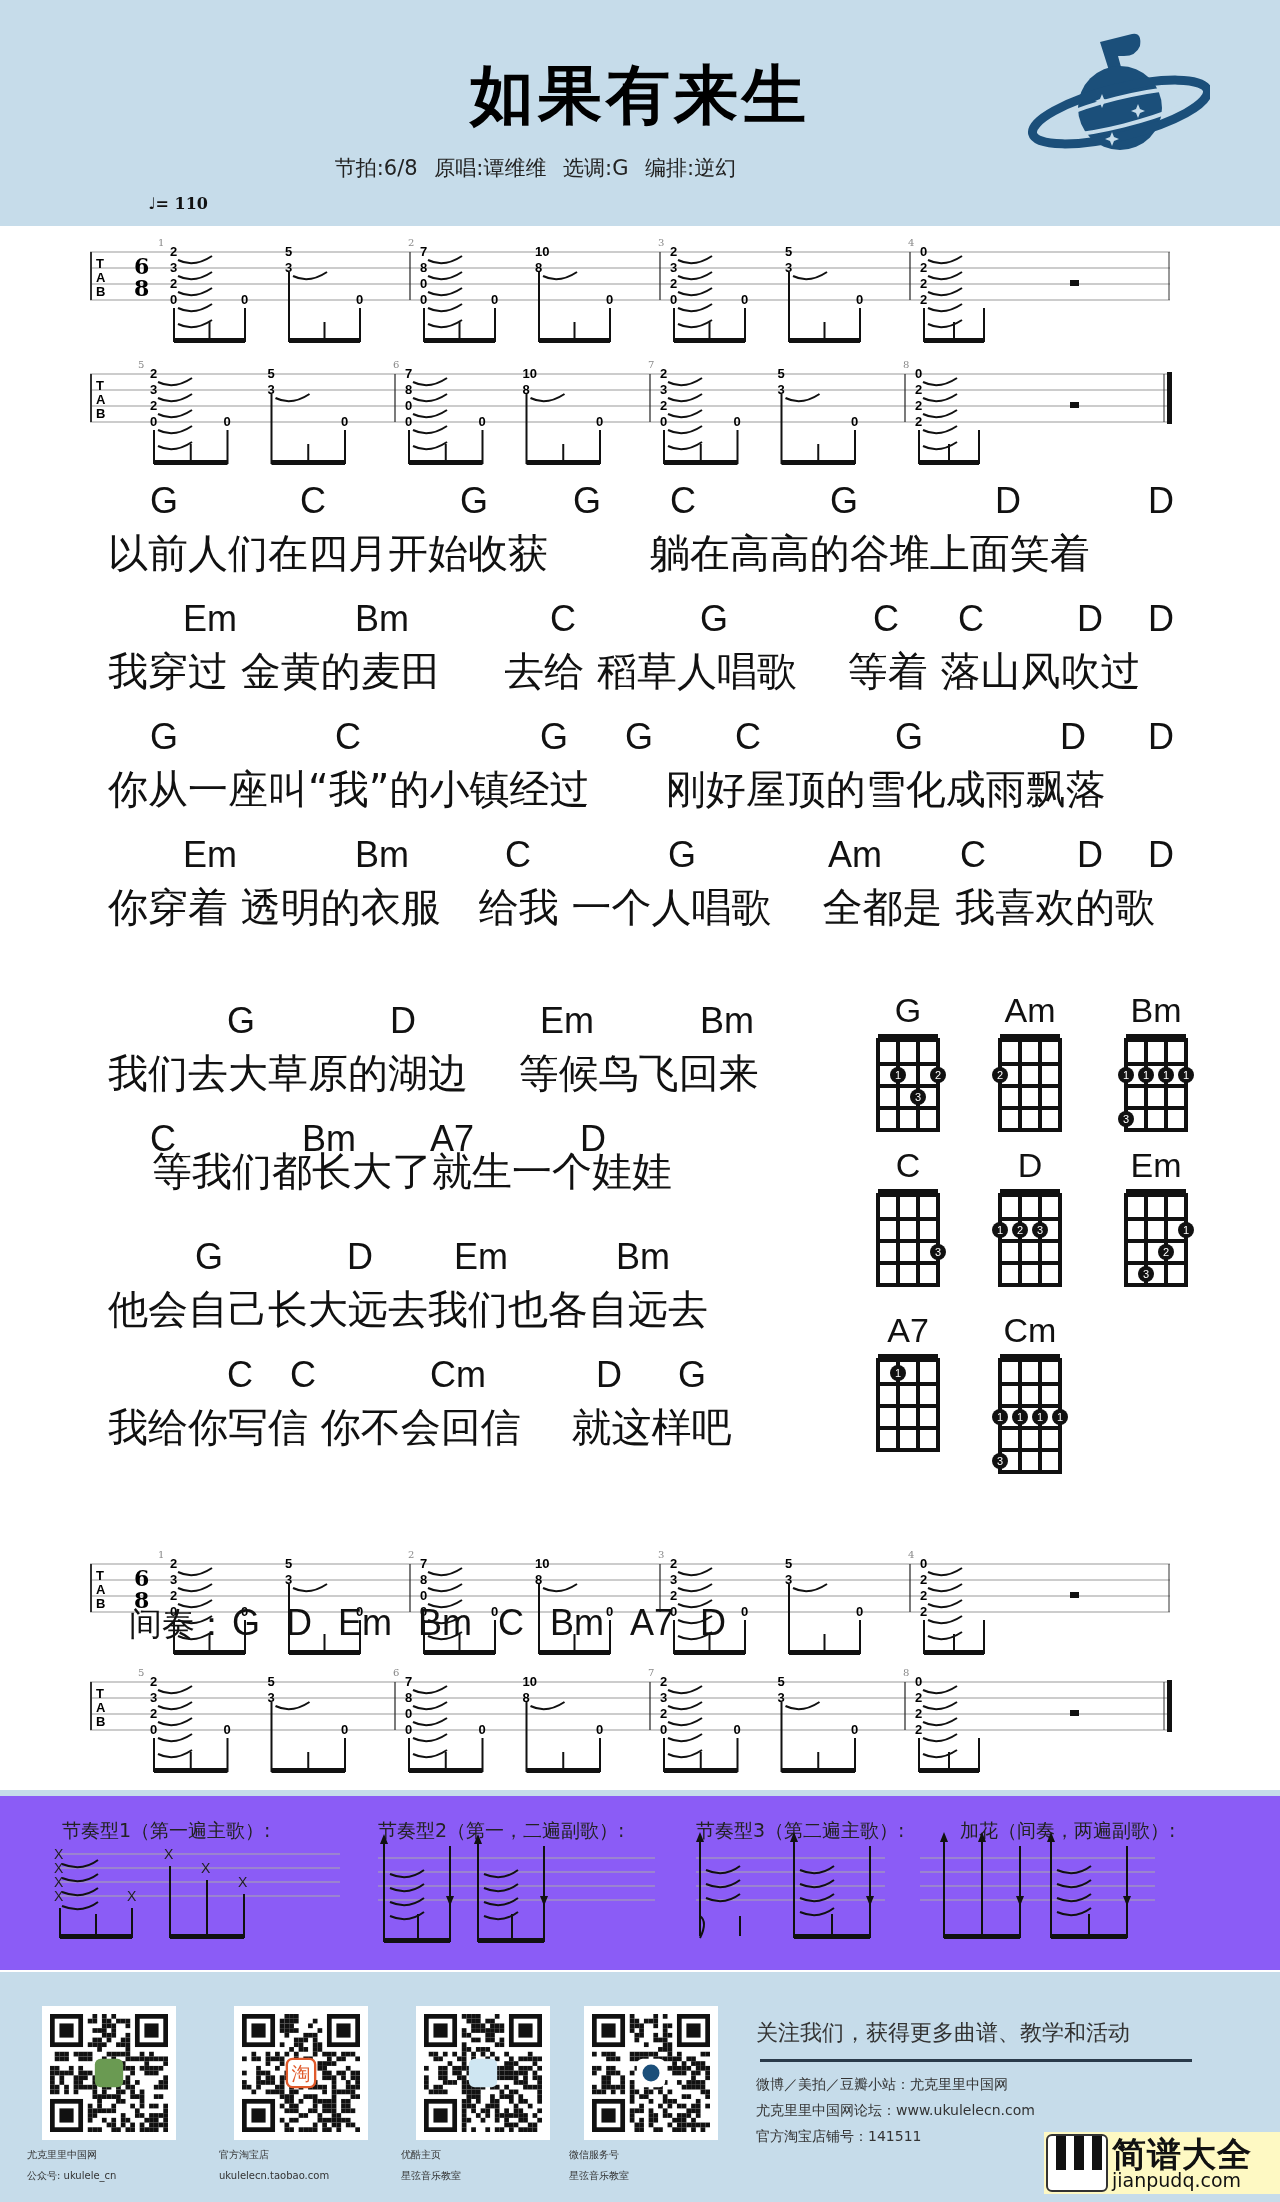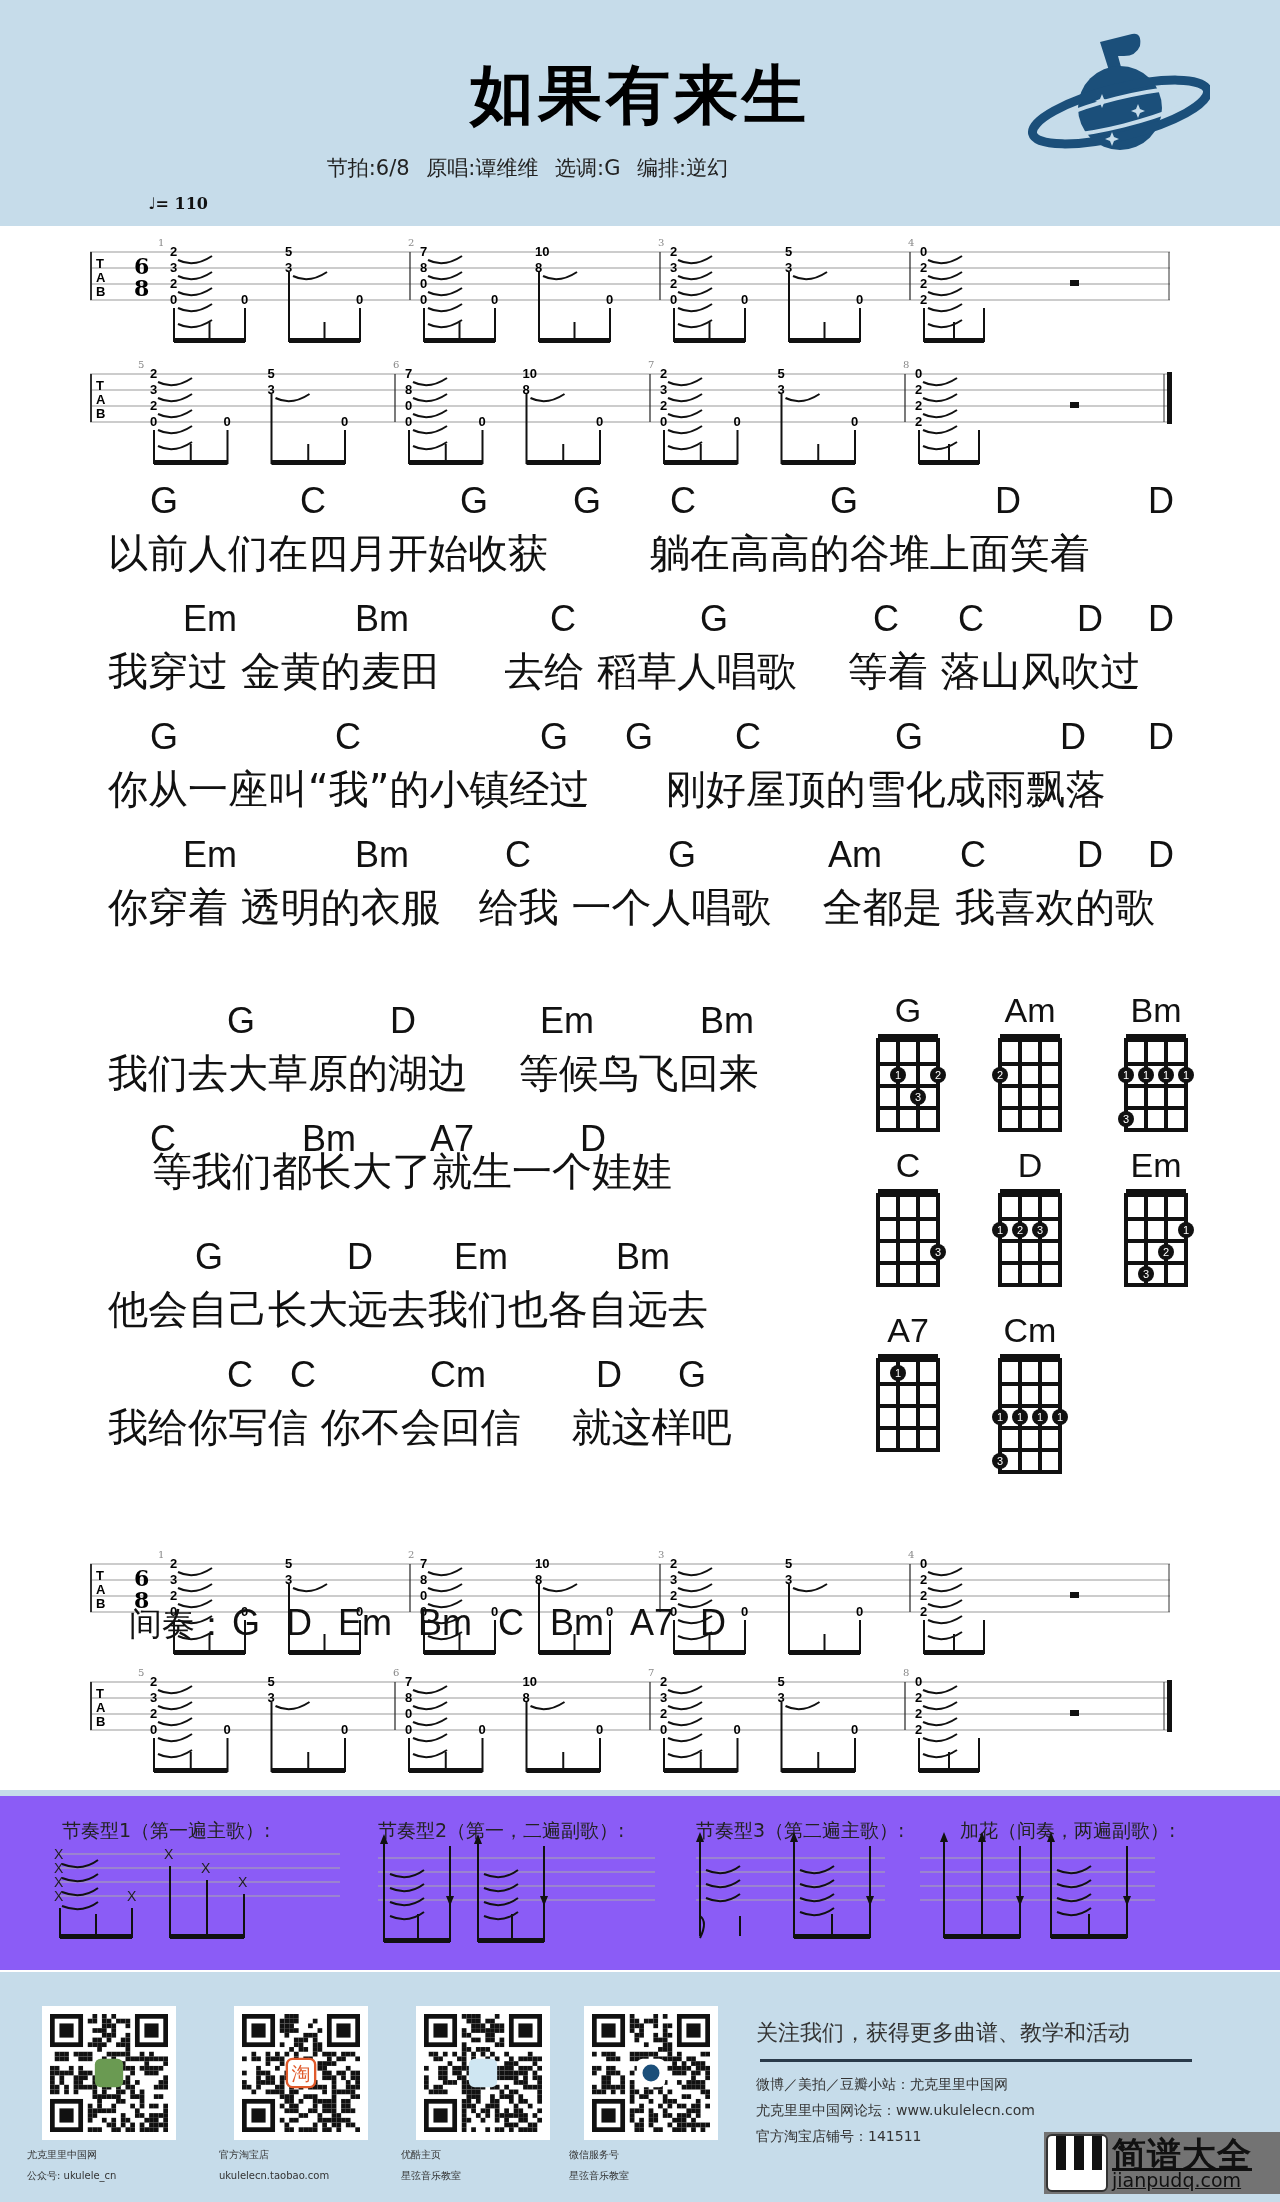--- a/index.html
+++ b/index.html
@@ -1,37 +1,37 @@
 <!DOCTYPE html>
 <html><head>
 <meta charset="utf-8">
 <style>
   * { box-sizing: border-box; margin: 0; padding: 0; }
   body { width: 1280px; height: 2202px; background: #ffffff; font-family: "DejaVu Sans", "Liberation Sans", sans-serif; color: #111; position: relative; overflow: hidden; }
   .abs { position: absolute; }
   .header { left: 0; top: 0; width: 1280px; height: 226px; background: #c6dcea; }
   .title { left: 0; width: 1280px; top: 52px; text-align: center; font-size: 64px; font-weight: bold; letter-spacing: 4px; color: #000; }
-  .meta { left: 0; width: 1055px; top: 154px; text-align: center; font-size: 21px; color: #222; word-spacing: 10px; }
+  .meta { left: 8px; width: 1055px; top: 154px; text-align: center; font-size: 21px; color: #222; word-spacing: 10px; }
   .tempo { left: 148px; top: 194px; font-family: "DejaVu Serif", serif; font-size: 16px; font-weight: bold; }
   .logo { left: 1020px; top: 20px; width: 190px; height: 140px; }
   .lyric { font-size: 40px; color: #111; left: 108px; letter-spacing: 0px; white-space: pre; }
   .chord { position: absolute; font-family: "Liberation Sans", sans-serif; font-size: 36px; }
   .interlude { left: 108px; top: 1563px; font-size: 33px; white-space: pre; }
   .interlude span.c { font-family: "Liberation Sans", sans-serif; font-size: 36px; margin-left: 26px; }
   .cd { position: absolute; text-align: center; }
   .cd .name { font-family: "Liberation Sans", sans-serif; font-size: 34px; height: 40px; line-height: 40px; }
   .rhythm { left: 0; top: 1790px; width: 1280px; height: 180px; background: #8b5cf6; border-top: 6px solid #c6dcea; }
   .rh-label { position: absolute; font-size: 19px; color: #222; top: 22px; white-space: nowrap; }
   .footer { left: 0; top: 1972px; width: 1280px; height: 230px; background: #c6dcea; }
   .qr { position: absolute; width: 134px; height: 134px; background: #fff; padding: 8px; top: 34px; }
   .qr-cap { position: absolute; top: 172px; width: 180px; text-align: left; font-size: 10px; color: #333; line-height: 21px; }
   .follow { position: absolute; left: 756px; top: 46px; font-size: 22px; color: #333; }
   .follow-rule { position: absolute; left: 760px; top: 87px; width: 432px; height: 3px; background: #2a3a4a; }
   .info { position: absolute; left: 756px; font-size: 14px; color: #333; }
-  .brand { position: absolute; left: 1044px; top: 168px; width: 236px; height: 62px; background: #737373; display: flex; align-items: center; text-decoration: underline; }
+  .brand { position: absolute; left: 1044px; top: 168px; width: 236px; height: 62px; background: #fef9c3; display: flex; align-items: center; }
   .brand .keys { width: 62px; height: 58px; border: 2px solid #333; border-radius: 6px; position: relative; margin-left: 2px; overflow: hidden; background: #fff; }
   .brand .keys i { position: absolute; top: 0; width: 10px; height: 34px; background: #111; }
   .brand .txt { margin-left: 4px; line-height: 1; }
   .brand .cn { font-size: 34px; font-weight: bold; color: #111; letter-spacing: 1px; }
   .brand .en { font-size: 19px; color: #111; }
 </style>
 </head>
 <body>
 
 <div class="abs header"></div>

